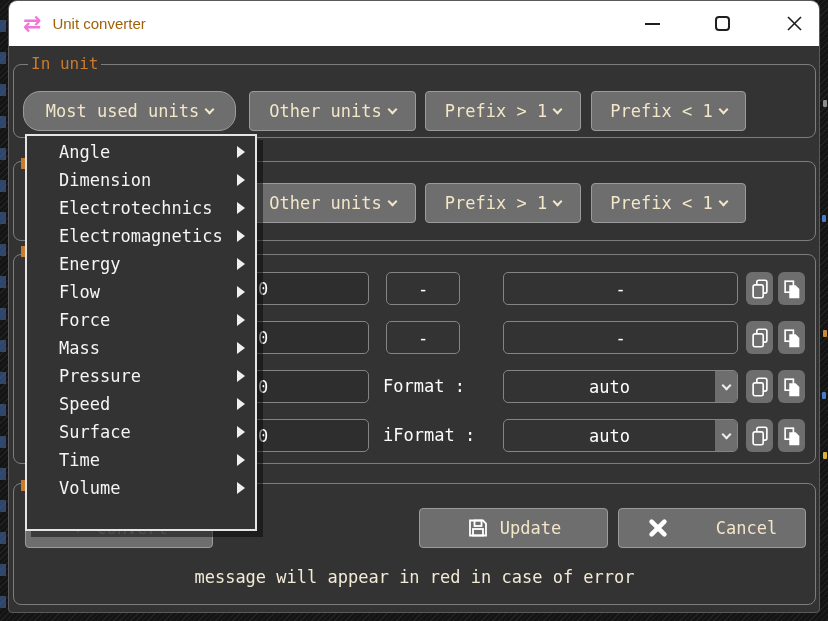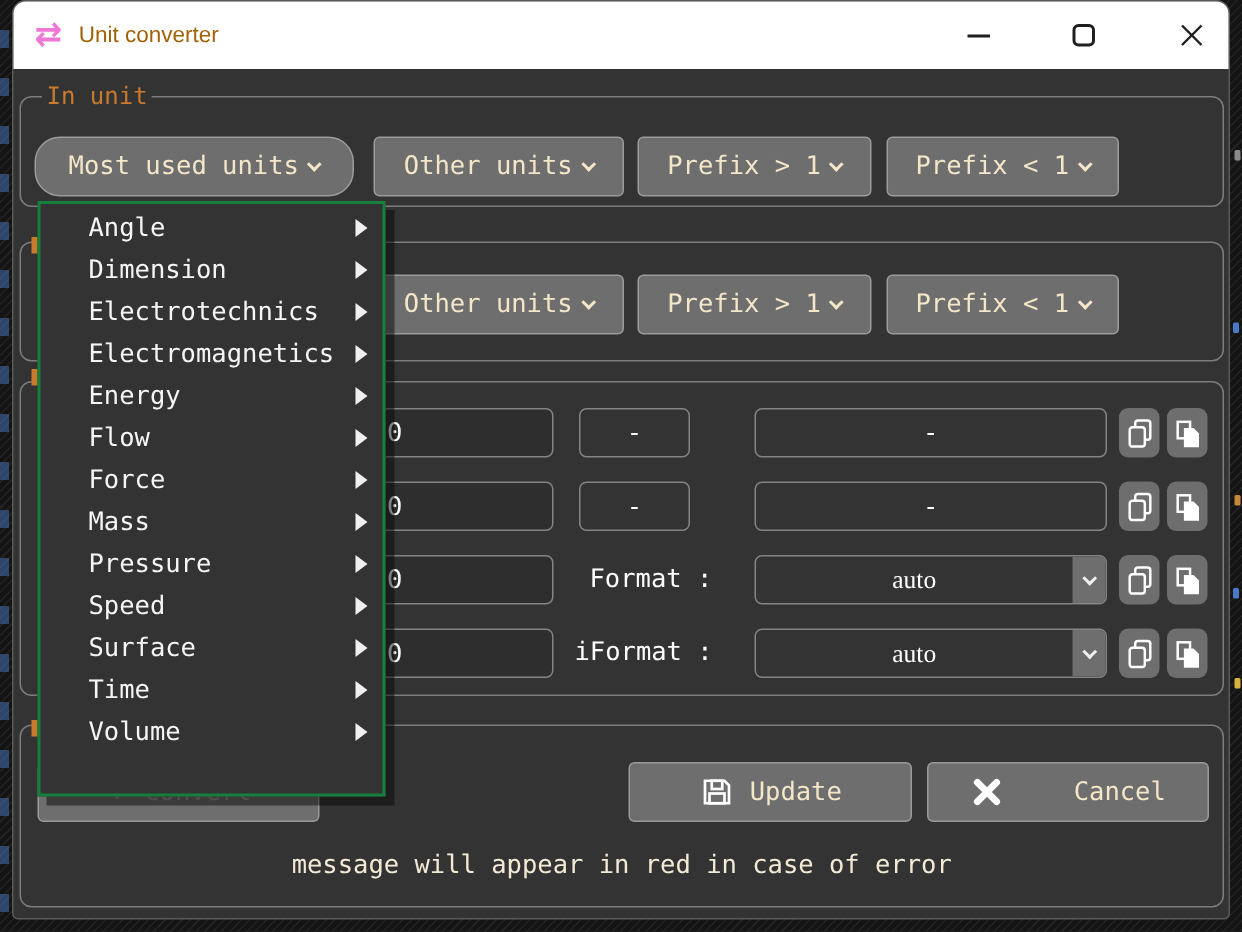--- a/index.html
+++ b/index.html
@@ -51,39 +51,39 @@
     transform:rotate(45deg); margin-top:-4px;
   }
   .field, .ro-field {
     height:33px; background:#2e2e2e; border:1px solid #848484; border-radius:5px;
     color:#ffffff; font-family:"DejaVu Sans Mono",monospace; font-size:17px;
   }
   .ro-field { background:#333333; display:flex; align-items:center; justify-content:center; }
   input.field { padding-left:222px; outline:none; }
   .fmt-label { height:33px; line-height:33px; color:#fdfdfd; font-size:17px; }
   .combo { height:33px; background:#333; border:1px solid #848484; border-radius:5px; overflow:hidden; }
-  .combo-val { position:absolute; left:0; top:0; bottom:0; right:22px; display:flex; align-items:center; justify-content:center; color:#fff; font-size:17px;font-family:Liberation Serif, serif; }
+  .combo-val { position:absolute; left:0; top:0; bottom:0; right:22px; display:flex; align-items:center; justify-content:center; color:#fff; font-size:17px; }
   .combo-arrow { position:absolute; right:0; top:0; bottom:0; width:22px; background:#6e6e6e; display:flex; align-items:center; justify-content:center; color:#efefef; }
   .combo-arrow .chev { margin-top:-2px; }
   .icon-btn {
     width:27px; height:33px; background:#6e6e6e; border:none; border-radius:6px;
     display:flex; align-items:center; justify-content:center; cursor:pointer;
   }
   .action-btn {
     height:40px; background:#6e6e6e; border:1px solid #9b9b9b; border-radius:4px;
     color:#f3e6c9; font-family:"DejaVu Sans Mono",monospace; font-size:17px;
     display:flex; align-items:center; justify-content:center; gap:10px; cursor:pointer;
   }
   .action-btn.disabled { color:#9c9386; }
   .tri-down { width:0; height:0; border-left:8px solid transparent; border-right:8px solid transparent; border-top:9px solid #9c9386; }
   .message { color:#f3ead6; font-size:17px; text-align:center; }
 
   .menu {
     position:absolute; left:16px; top:133px; width:232px; height:397px; z-index:40;
-    background:#333333; border:2px solid #15803d;
+    background:#333333; border:2px solid #e5e5e5;
     box-shadow:6px 6px 0 rgba(8,8,8,0.5);
     padding-top:2px;
   }
   .menu-item {
     height:28px; display:flex; align-items:center; padding:0 10px 0 32px;
     color:#f5f5f5; font-size:17px; cursor:pointer;
   }
   .menu-arrow { margin-left:auto; width:0; height:0; border-top:6px solid transparent; border-bottom:6px solid transparent; border-left:8px solid #f0f0f0; }
   svg { display:block; }
 </style>
@@ -188,21 +188,21 @@
     </svg>
   </button>
   <button class="icon-btn abs" style="left:769px; top:320px;">
     <svg width="22" height="24" viewBox="0 0 24 24">
       <rect x="4.5" y="3.5" width="9" height="12" fill="none" stroke="#fff" stroke-width="1.8"></rect>
       <path d="M9 8 h7 l4 4 v10 h-11 z" fill="#fff"></path>
     </svg>
   </button>
 
   <input class="field abs" style="left: 26px; top: 369px; width: 334px;" value="0">
-  <div class="fmt-label abs" style="left:384px; top:369px;">Format :</div>
+  <div class="fmt-label abs" style="left:374px; top:369px;">Format :</div>
   <div class="combo abs" style="left:494px; top:369px; width:235px;">
     <span class="combo-val">auto</span>
     <span class="combo-arrow">
         <span class="chev"></span>
       </span>
   </div>
   <button class="icon-btn abs" style="left:737px; top:369px;">
     <svg width="22" height="24" viewBox="0 0 24 24">
       <rect x="8.5" y="2.5" width="11" height="14" rx="2" fill="none" stroke="#fff" stroke-width="1.8"></rect>
       <rect x="4.5" y="7.5" width="11" height="14" rx="2" fill="#6e6e6e" stroke="#fff" stroke-width="1.8"></rect>

